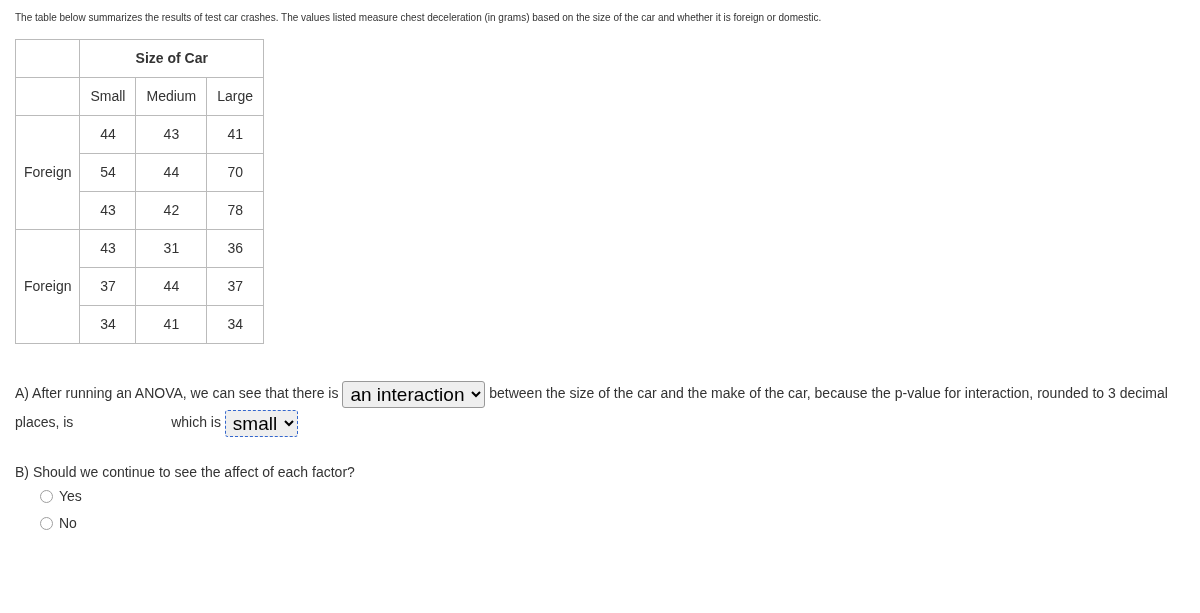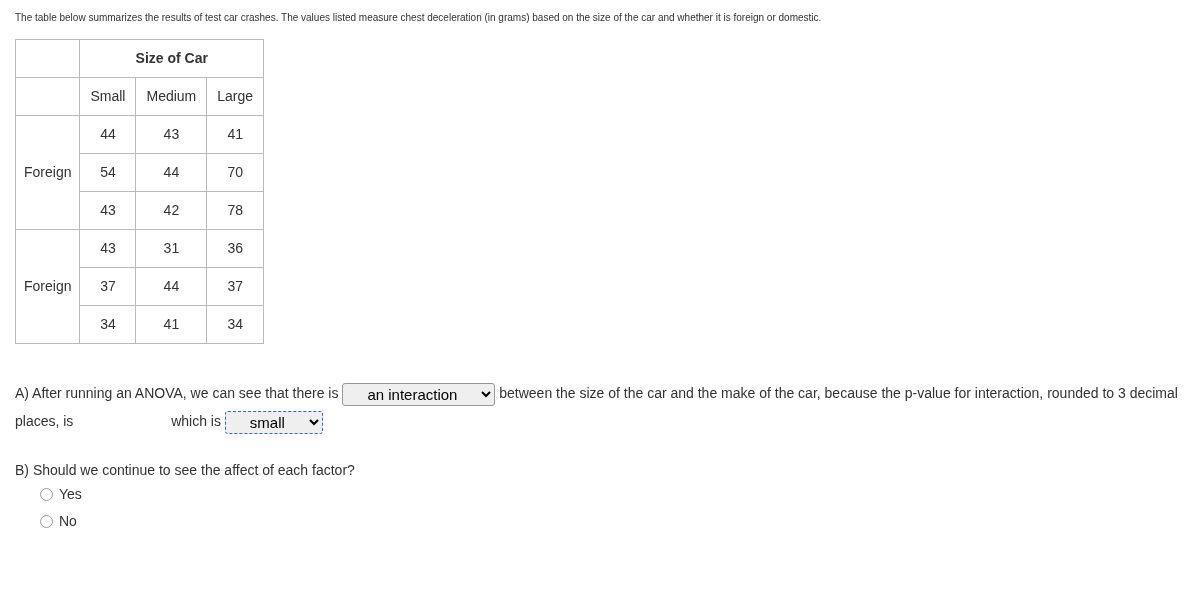--- a/index.html
+++ b/index.html
@@ -42,22 +42,22 @@
       padding-right: 8px;
     }
     .question-a {
       margin-bottom: 25px;
       line-height: 2;
     }
     .question-b {
       margin-bottom: 3px;
     }
     select.inline-select {
-      font-size: 15px;
-      padding: 1px 20px;
+      font-size: 19px;
+      padding: 1px 3px;
       border: 1px solid #999;
       border-radius: 3px;
       vertical-align: middle;
     }
     select.inline-select.dotted {
       border: 1px dashed #3366cc;
     }
     input.blank-input {
       border: none;
       border-bottom: 1px solid transparent;

